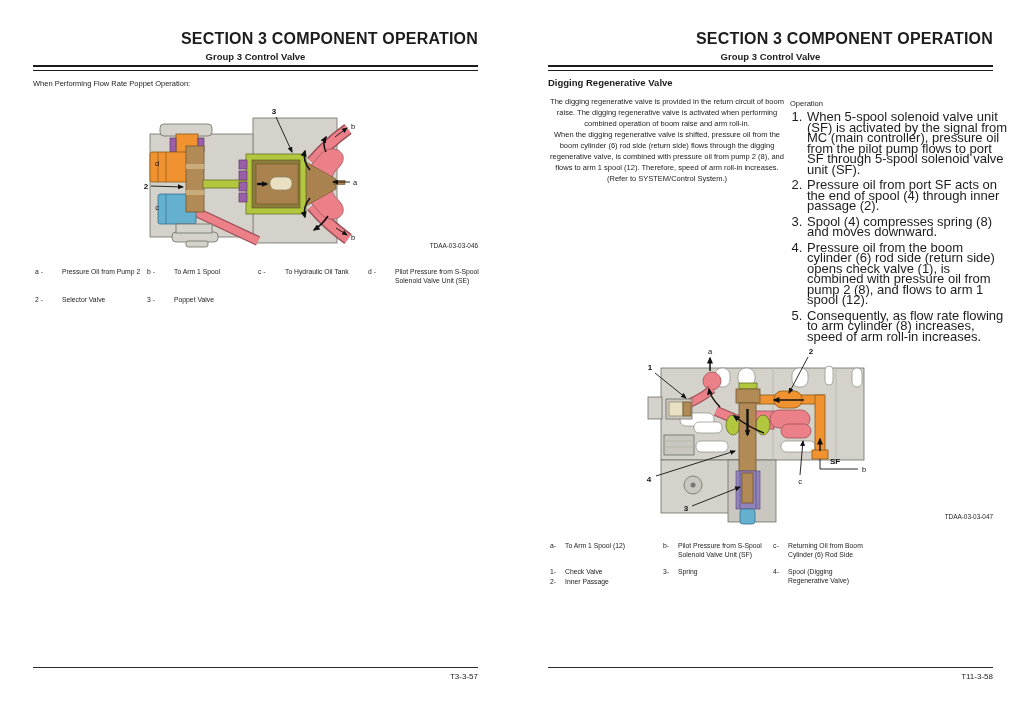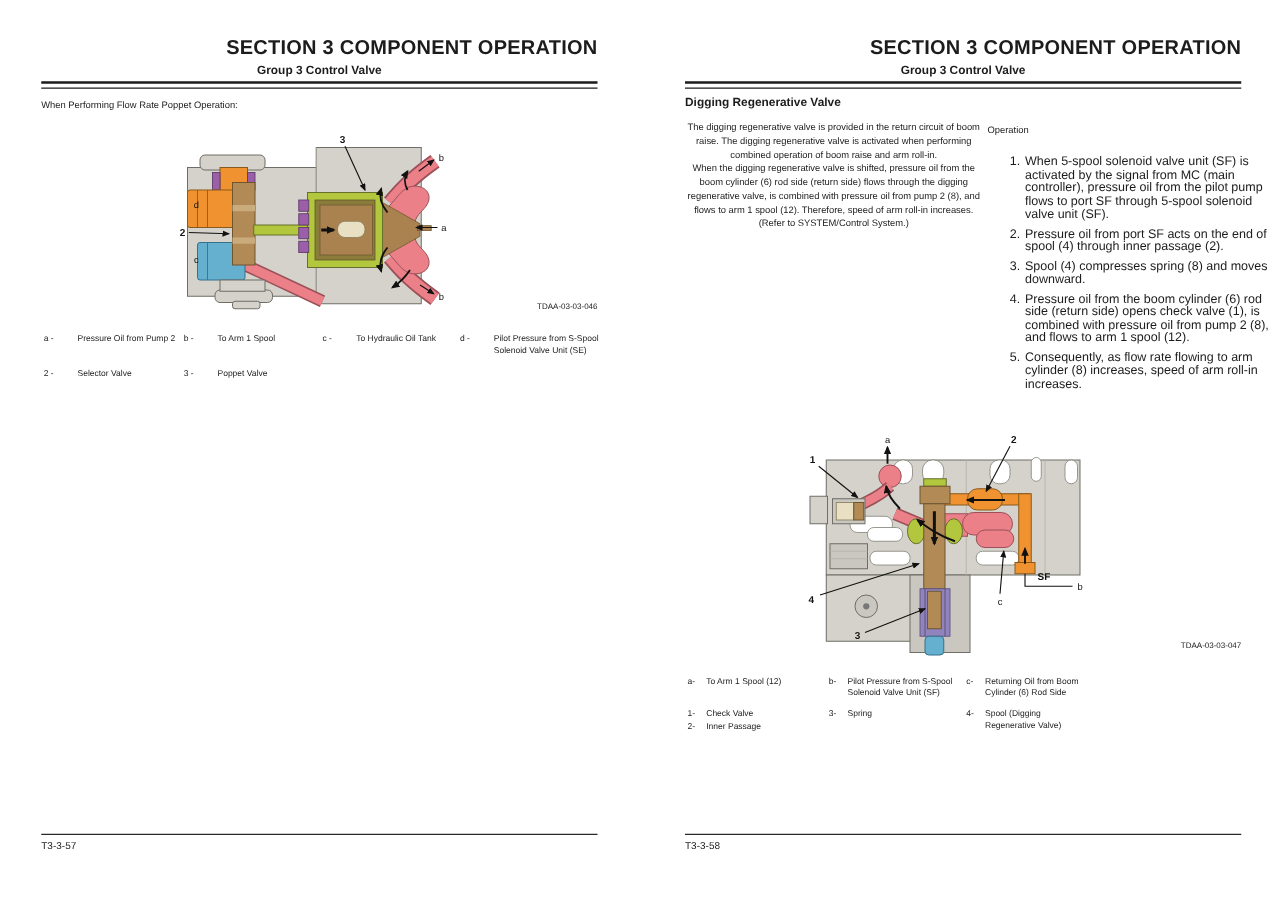--- a/index.html
+++ b/index.html
@@ -15,32 +15,32 @@
   .hdr-title{position:absolute;top:30px;left:33px;width:445px;text-align:right;
     font-size:16px;font-weight:bold;letter-spacing:.2px;}
   .hdr-sub{position:absolute;top:51px;left:33px;width:445px;text-align:center;
     font-size:9.5px;font-weight:bold;}
   .rule-double{position:absolute;top:65px;left:33px;width:445px;height:3px;
     border-top:2px solid #1c1c1c;border-bottom:1px solid #1c1c1c;}
   .intro{position:absolute;top:79px;left:33px;font-size:7.5px;}
   .heading{position:absolute;top:77px;left:37px;font-size:9.5px;font-weight:bold;}
   .body-col{position:absolute;top:96px;left:37px;width:238px;font-size:7.5px;line-height:11px;text-align:center;}
   .op-title{position:absolute;top:99px;left:279px;font-size:7.5px;font-weight:normal;}
-  .op-list{position:absolute;top:109px;left:279px;width:204px;font-size:10px;line-height:10.5px;
-    margin:16px;padding-left:13px;}
+  .op-list{position:absolute;top:109px;left:279px;width:204px;font-size:13px;line-height:10.5px;
+    margin:3px;padding-left:13px;}
   .op-list li{margin-bottom:5px;padding-left:1px;}
   .fig-svg{position:absolute;}
   .fig-code{position:absolute;left:33px;width:445px;text-align:right;font-size:6.4px;color:#222;}
   .legend{position:absolute;font-size:6.8px;line-height:9px;}
   .lg-item{position:absolute;display:flex;align-items:flex-start;}
   .lg-k-l{flex:0 0 27px;}
   .lg-k-r{flex:0 0 15px;}
   .lg-t{flex:1;}
   .footer-rule{position:absolute;top:667px;left:33px;width:445px;border-top:1px solid #2a2a2a;}
-  .page-num{position:absolute;top:672px;left:33px;width:445px;text-align:left;font-size:8px;}
+  .page-num{position:absolute;top:672px;left:33px;width:445px;text-align:right;font-size:8px;}
 
   
   .c-body{fill:#d4d2ca;stroke:#6e6e66;stroke-width:.8;}
   .c-body2{fill:#c9c7bf;stroke:#6e6e66;stroke-width:.8;}
   .c-white{fill:#ffffff;stroke:#8a8a82;stroke-width:.7;}
   .c-pink{fill:#ec8089;stroke:#9c5058;stroke-width:.8;}
   .c-orange{fill:#f0922f;stroke:#8a5a1a;stroke-width:.8;}
   .c-purple{fill:#9a5fa8;stroke:#5f3a68;stroke-width:.7;}
   .c-blue{fill:#66b0cf;stroke:#35708c;stroke-width:.8;}
   .c-tan{fill:#b28a55;stroke:#6e5530;stroke-width:.8;}
@@ -346,14 +346,14 @@
       <span class="lg-k-r">3-</span>
       <span class="lg-t">Spring</span>
     </div>
     <div class="lg-item" style="left:223px;top:26px;width:98px;">
       <span class="lg-k-r">4-</span>
       <span class="lg-t">Spool (Digging Regenerative Valve)</span>
     </div>
   </div>
 
   <div class="footer-rule" style="left:37px;"></div>
-  <div class="page-num" style="left:37px;">T3-3-58</div>
+  <div class="page-num" style="left:37px;">T11-3-58</div>
 </div>
 
 </body></html>

